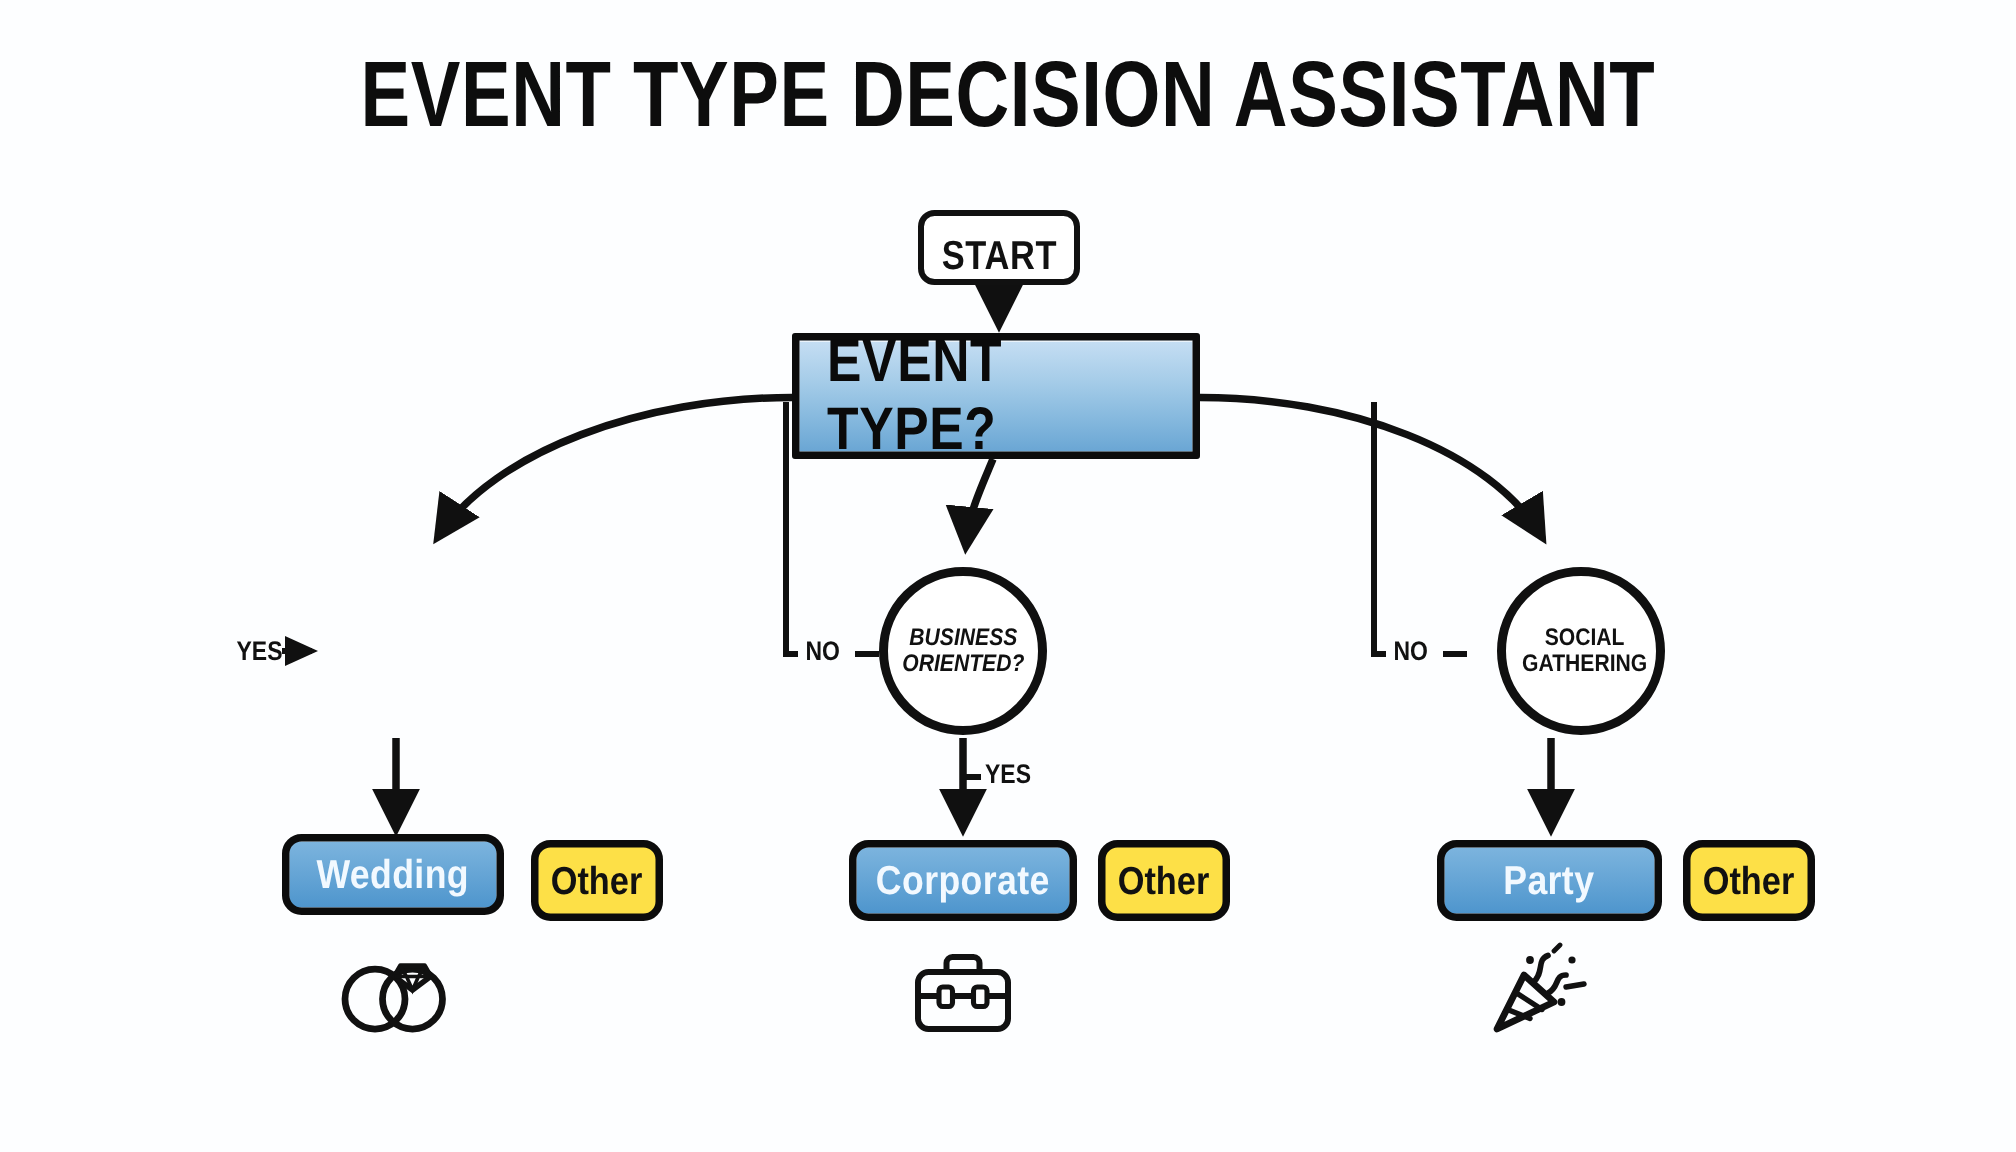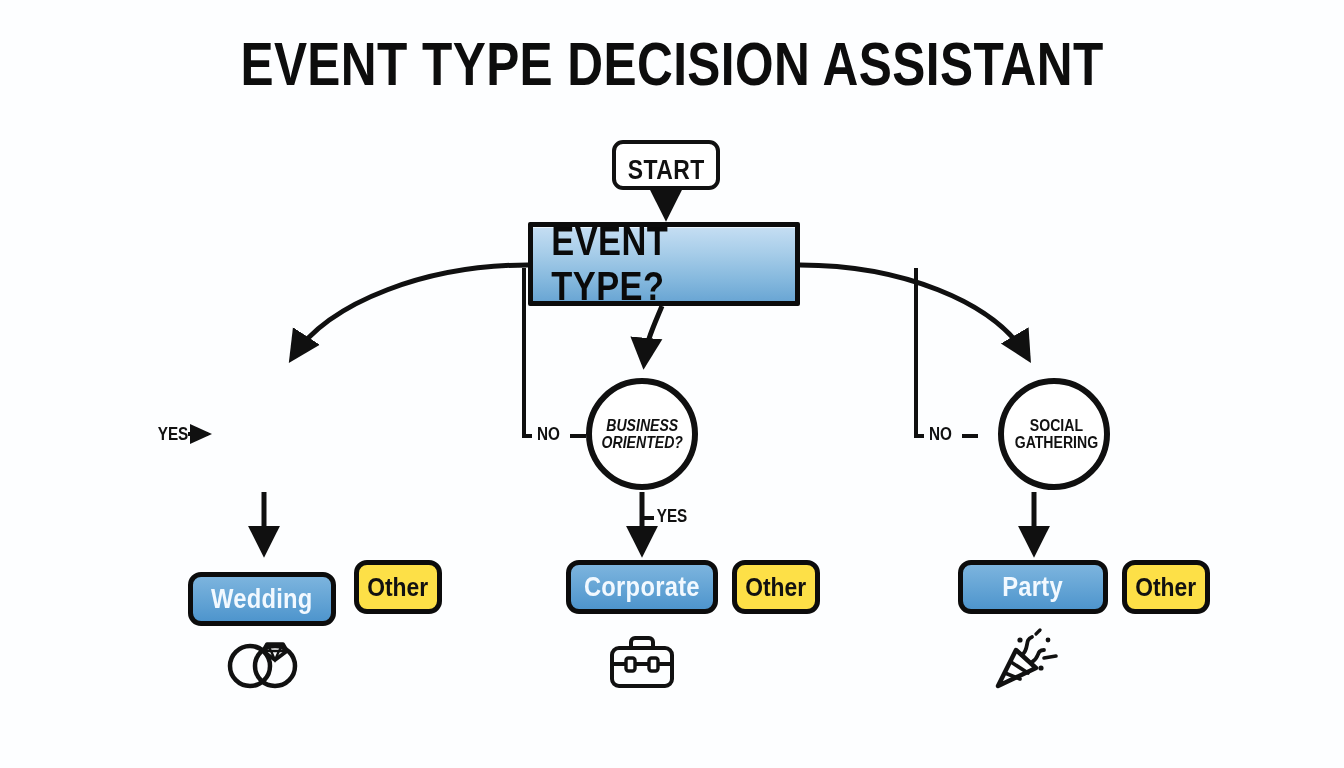--- a/index.html
+++ b/index.html
@@ -175,21 +175,21 @@
     justify-content: center;
     box-sizing: border-box;
   }
   .other-btn span {
     font-family: "Liberation Sans Narrow", "Liberation Sans", sans-serif;
     font-weight: bold;
     font-size: 26px;
     color: #111;
     transform: scaleX(0.88);
   }
-  #btn-wedding   { left: 188px; top: 572px; width: 148px; }
+  #btn-wedding   { left: 188px; top: 556px; width: 148px; }
   #btn-wedding-other { left: 354px; top: 560px; }
   #btn-corporate { left: 566px; top: 560px; width: 152px; }
   #btn-corporate-other { left: 732px; top: 560px; }
   #btn-party     { left: 958px; top: 560px; width: 150px; }
   #btn-party-other { left: 1122px; top: 560px; }
 
   
   .icon-wrap {
     position: absolute;
     width: 90px;

